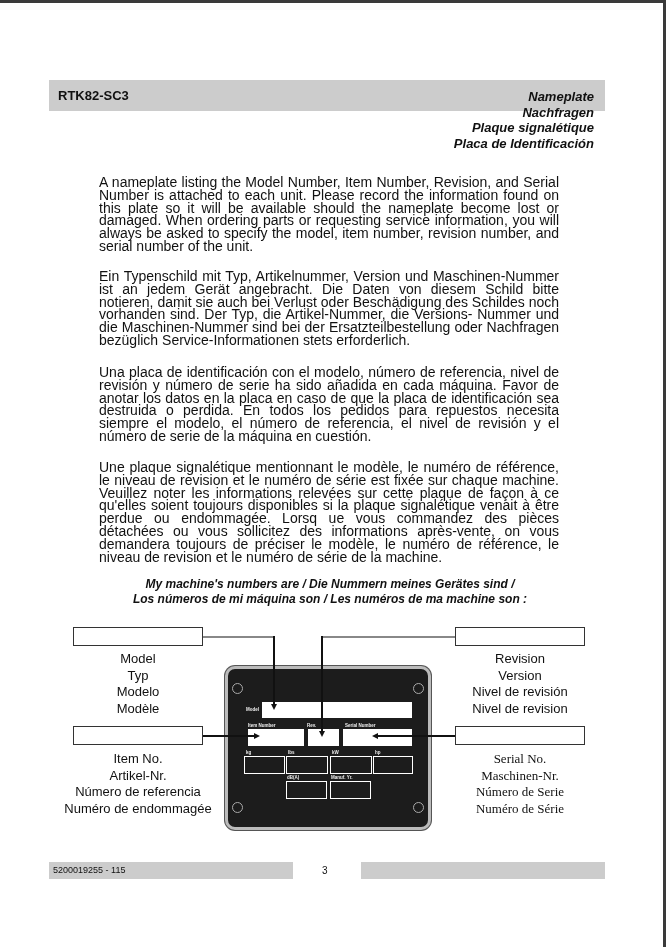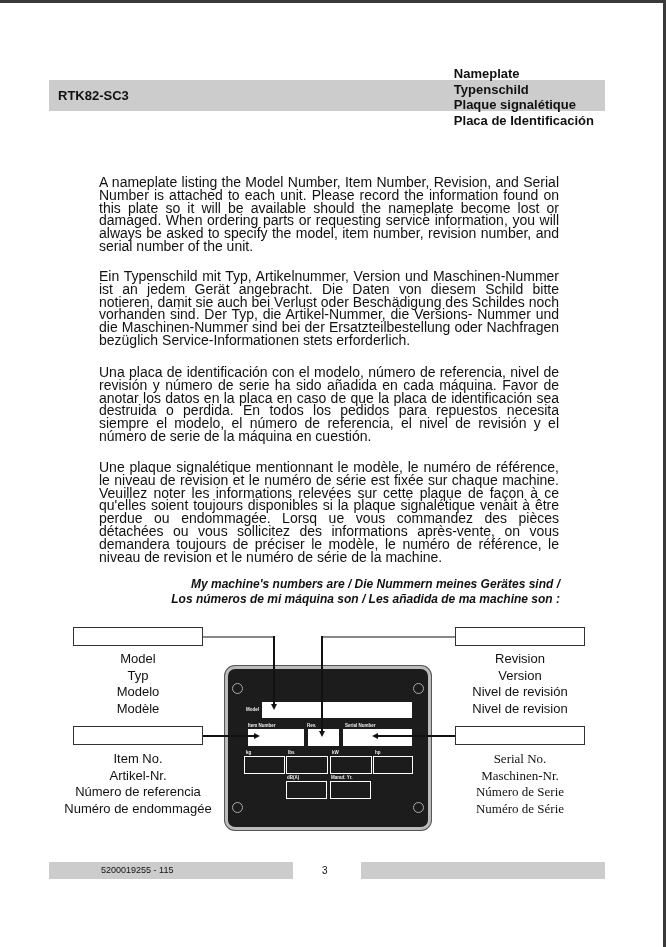--- a/index.html
+++ b/index.html
@@ -1,64 +1,64 @@
 <!DOCTYPE html>
 <html><head>
 <meta charset="utf-8">
 <style>
   html, body { margin:0; padding:0; }
   body { width:666px; height:947px; background:#ffffff; position:relative; overflow:hidden; font-family:"Liberation Sans", sans-serif; color:#111; }
   .topbar { position:absolute; left:0; top:0; width:666px; height:3px; background:#3a3a3a; }
   .rightbar { position:absolute; right:0; top:0; width:3px; height:947px; background:#3a3a3a; }
   .page-header { position:absolute; left:49px; top:80px; width:556px; height:31px; background:#cccccc; }
   .model-code { position:absolute; left:58px; top:88px; font-size:13px; font-weight:bold; }
-  .titles { position:absolute; right:72px; top:66px; font-size:13px; font-weight:bold; line-height:15.5px; }
+  .titles { position:absolute; right:72px; top:89px; text-align:right; font-size:13px; font-weight:bold; line-height:15.5px;font-style:italic; }
   .para { position:absolute; left:99px; width:460px; font-size:14px; line-height:12.8px; text-align:justify; }
-  .caption { position:absolute; left:100px; width:460px; top:577px; text-align:right; font-size:12px; font-weight:bold; font-style:italic; line-height:15px; }
+  .caption { position:absolute; left:100px; width:460px; top:577px; text-align:center; font-size:12px; font-weight:bold; font-style:italic; line-height:15px; }
   .field-box { position:absolute; width:128px; height:17px; border:1px solid #333; background:#fff; }
   .label-group { position:absolute; width:150px; text-align:center; font-size:13px; line-height:16.5px; }
   .line { position:absolute; background:#888; }
   .plate { position:absolute; left:225px; top:666px; width:200px; height:158px; background:#1c1c1c; border:3px solid #bbb; border-radius:10px; box-shadow:0 0 0 1px #555; }
   .hole { position:absolute; width:9px; height:9px; border-radius:50%; border:1.5px solid #aaa; background:#1c1c1c; }
   .pfield { position:absolute; background:#fff; }
   .pbox { position:absolute; border:1px solid #fff; }
   .plabel { position:absolute; color:#eee; font-size:4.5px; font-weight:bold; }
   .arrow-h { position:absolute; height:1.5px; background:#111; }
   .arrow-v { position:absolute; width:1.5px; background:#111; }
   .tri-right { position:absolute; width:0; height:0; border-top:3px solid transparent; border-bottom:3px solid transparent; border-left:6px solid #111; }
   .tri-left { position:absolute; width:0; height:0; border-top:3px solid transparent; border-bottom:3px solid transparent; border-right:6px solid #111; }
   .tri-down { position:absolute; width:0; height:0; border-left:3px solid transparent; border-right:3px solid transparent; border-top:6px solid #111; }
   .footer-left { position:absolute; left:49px; top:862px; width:244px; height:17px; background:#cccccc; font-size:9px; line-height:17px; }
-  .footer-left span { padding-left:4px;margin-left:48px; }
+  .footer-left span { padding-left:4px; }
   .footer-page { position:absolute; left:322px; top:862px; font-size:10px; line-height:17px; }
   .footer-right { position:absolute; left:361px; top:862px; width:244px; height:17px; background:#cccccc; }
 </style>
 </head>
 <body>
 
 <div class="topbar"></div>
 <div class="rightbar"></div>
 
 <div class="page-header"></div>
 <div class="model-code">RTK82-SC3</div>
 <div class="titles">
   <div>Nameplate</div>
-  <div>Typenschild</div>
+  <div>Nachfragen</div>
   <div>Plaque signalétique</div>
   <div>Placa de Identificación</div>
 </div>
 
 <div class="para" style="top:176px;">A nameplate listing the Model Number, Item Number, Revision, and Serial Number is attached to each unit. Please record the information found on this plate so it will be available should the nameplate become lost or damaged. When ordering parts or requesting service information, you will always be asked to specify the model, item number, revision number, and serial number of the unit.</div>
 <div class="para" style="top:270px;">Ein Typenschild mit Typ, Artikelnummer, Version und Maschinen-Nummer ist an jedem Gerät angebracht. Die Daten von diesem Schild bitte notieren, damit sie auch bei Verlust oder Beschädigung des Schildes noch vorhanden sind. Der Typ, die Artikel-Nummer, die Versions- Nummer und die Maschinen-Nummer sind bei der Ersatzteilbestellung oder Nachfragen bezüglich Service-Informationen stets erforderlich.</div>
 <div class="para" style="top:366px;">Una placa de identificación con el modelo, número de referencia, nivel de revisión y número de serie ha sido añadida en cada máquina. Favor de anotar los datos en la placa en caso de que la placa de identificación sea destruida o perdida. En todos los pedidos para repuestos necesita siempre el modelo, el número de referencia, el nivel de revisión y el número de serie de la máquina en cuestión.</div>
 <div class="para" style="top:461px;">Une plaque signalétique mentionnant le modèle, le numéro de référence, le niveau de revision et le numéro de série est fixée sur chaque machine. Veuillez noter les informations relevées sur cette plaque de façon à ce qu'elles soient toujours disponibles si la plaque signalétique venait à être perdue ou endommagée. Lorsq ue vous commandez des pièces détachées ou vous sollicitez des informations après-vente, on vous demandera toujours de préciser le modèle, le numéro de référence, le niveau de revision et le numéro de série de la machine.</div>
 
 <div class="caption">
   <div>My machine's numbers are / Die Nummern meines Gerätes sind /</div>
-  <div>Los números de mi máquina son / Les añadida de ma machine son :</div>
+  <div>Los números de mi máquina son / Les numéros de ma machine son :</div>
 </div>
 
 <div class="field-box" style="left:73px; top:627px;"></div>
 <div class="label-group" style="left:63px; top:651px;">
   <div>Model</div>
   <div>Typ</div>
   <div>Modelo</div>
   <div>Modèle</div>
 </div>
 

